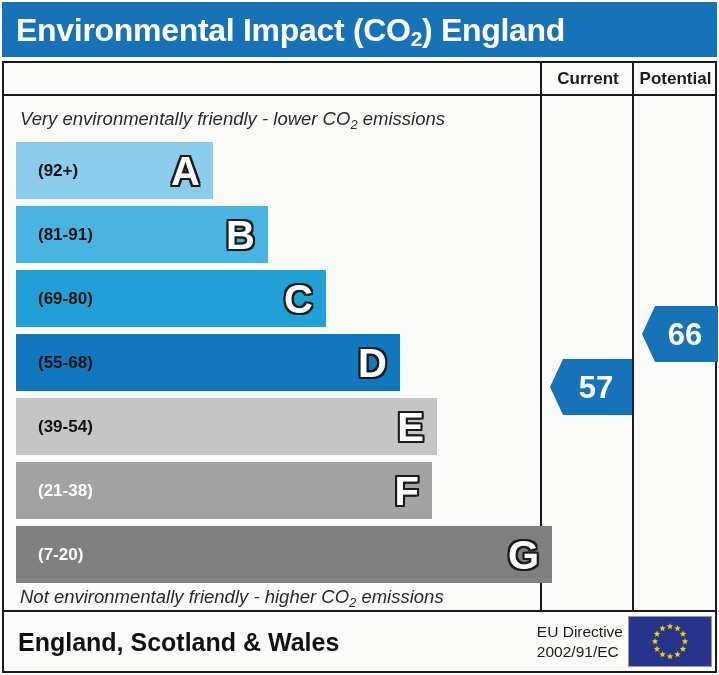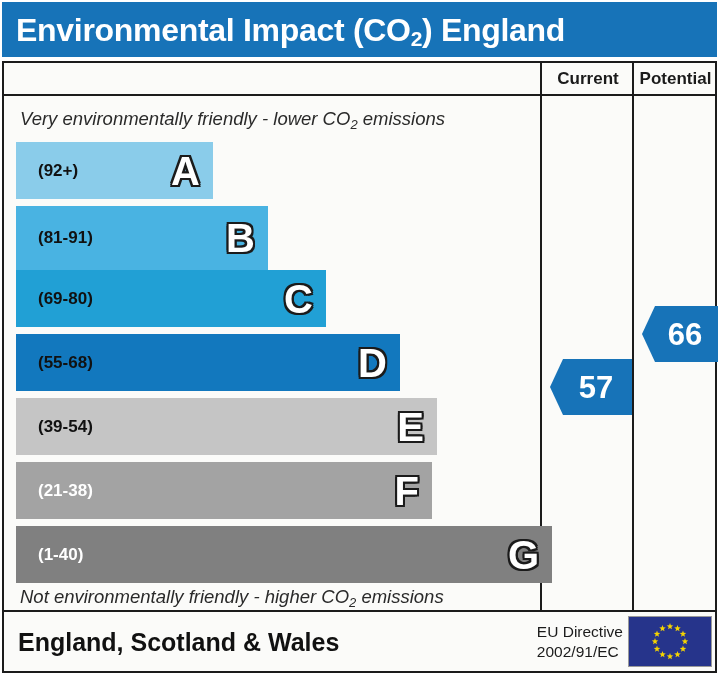--- a/index.html
+++ b/index.html
@@ -235,42 +235,42 @@
 
     <div class="caption caption-top">
       <span>Very environmentally friendly - lower CO</span><sub>2</sub><span> emissions</span>
     </div>
 
     <div id="bands-host">
         <div class="band" style="top: 79px; width: 197px; height: 57px; background: rgb(138, 204, 234);">
           <span class="band-range">(92+)</span>
           <span class="band-letter">A</span>
         </div>
-        <div class="band" style="top: 143px; width: 252px; height: 64px; background: rgb(73, 179, 226);">
+        <div class="band" style="top: 143px; width: 252px; height: 57px; background: rgb(73, 179, 226);">
           <span class="band-range">(81-91)</span>
           <span class="band-letter">B</span>
         </div>
         <div class="band" style="top: 207px; width: 310px; height: 57px; background: rgb(33, 160, 213);">
           <span class="band-range">(69-80)</span>
           <span class="band-letter">C</span>
         </div>
         <div class="band" style="top: 271px; width: 384px; height: 57px; background: rgb(18, 120, 190);">
           <span class="band-range">(55-68)</span>
           <span class="band-letter">D</span>
         </div>
         <div class="band" style="top: 335px; width: 421px; height: 57px; background: rgb(197, 197, 197);">
           <span class="band-range">(39-54)</span>
           <span class="band-letter">E</span>
         </div>
         <div class="band" style="top: 399px; width: 416px; height: 57px; background: rgb(163, 163, 163);">
           <span class="band-range light">(21-38)</span>
           <span class="band-letter">F</span>
         </div>
         <div class="band" style="top: 463px; width: 536px; height: 57px; background: rgb(128, 128, 128);">
-          <span class="band-range light">(1-40)</span>
+          <span class="band-range light">(7-20)</span>
           <span class="band-letter">G</span>
         </div>
       </div>
 
     <div id="markers-host">
         <div class="marker" style="left: 546px; top: 296px; width: 82px; text-align: right;">
           <span class="marker-value">57</span>
         </div>
         <div class="marker" style="left: 638px; top: 243px; width: 76px;">
           <span class="marker-value">66</span>

